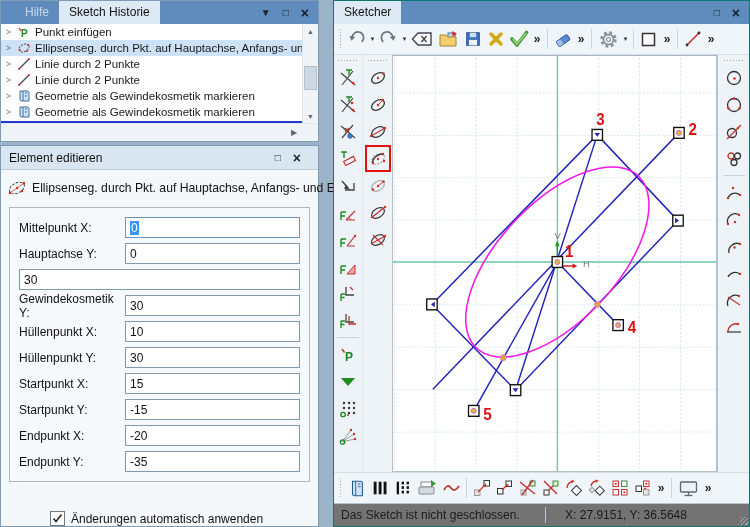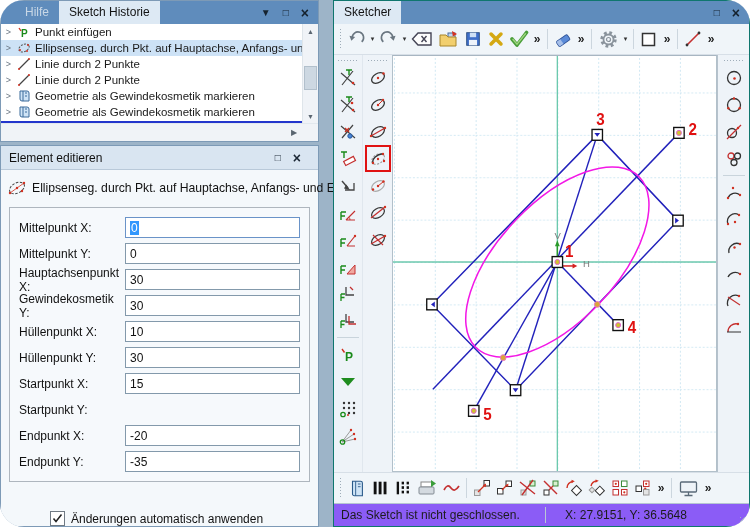--- a/index.html
+++ b/index.html
@@ -1,17 +1,17 @@
 <!DOCTYPE html>
 <html><head>
 <meta charset="utf-8">
 <style>
   html,body{margin:0;padding:0;}
   body{font-family:"Liberation Sans","DejaVu Sans",sans-serif;-webkit-font-smoothing:antialiased;}
-  .app{width:750px;height:527px;background:#9db4c8;display:flex;overflow:hidden;position:relative;border-radius:24px;}
+  .app{width:750px;height:527px;background:#9db4c8;display:flex;overflow:hidden;position:relative;}
   .left-col{width:319px;display:flex;flex-direction:column;}
   .panel{background:#f2f6fa;border:1px solid #7d9ab6;box-sizing:border-box;}
   
   .tabbar{height:23px;background:#5f8cbc;display:flex;align-items:stretch;font-size:12px;position:relative;flex:none;}
   .tab{padding:0 10px;line-height:23px;color:#ccdaе8;color:#c8d7e6;white-space:nowrap;cursor:default;}
   .tab.active{background:#dde9f4;color:#121212;}
   .tb-btns{margin-left:auto;display:flex;align-items:center;gap:12px;padding-right:9px;color:#15222e;}
   .tb-btn{font-size:10px;line-height:1;cursor:default;}
   .tb-btn.close{font-size:14px;font-weight:bold;}
   .ltitle{height:23px;background:#d9e5f1;border-bottom:1px solid #b9c9d9;display:flex;align-items:center;font-size:12px;color:#111;padding:0 8px;flex:none;}
@@ -57,21 +57,21 @@
   .rail1{width:28px;}
   .rail2{width:29px;border-left:1px solid #e0e7ee;}
   .railR{width:31px;border-left:1px solid #b6c2cc;}
   .rhandle{width:20px;height:5px;margin:3px 0 1px 0;background-image:repeating-linear-gradient(90deg,#9fadb9 0 1px,transparent 1px 3px);background-repeat:no-repeat;background-position:center;background-size:100% 1px;}
   .rb{width:26px;height:27px;display:flex;align-items:center;justify-content:center;flex:none;}
   .rb.active{outline:2px solid #e01212;outline-offset:-2px;}
   .rsep{width:22px;height:1px;background:#c9d4dc;margin:3px 0;}
   .canvas-wrap{flex:1;background:#fff;border:1px solid #b2c0ca;border-top-color:#a8b6c2;min-width:0;position:relative;}
   .canvas-wrap svg{display:block;width:100%;height:100%;}
   .sk-bottombar{height:30px;background:#f0f5f9;border-top:1px solid #d7dfe7;display:flex;align-items:center;padding:0 2px;flex:none;}
-  .sk-status{height:22px;background:#8b5cf6;border-top:1px solid #b6c5d2;display:flex;align-items:center;font-size:12px;color:#1c1c1c;padding:0 7px;flex:none;}
+  .sk-status{height:22px;background:#737373;border-top:1px solid #b6c5d2;display:flex;align-items:center;font-size:12px;color:#1c1c1c;padding:0 7px;flex:none;}
   .st-msg{flex:1;}
   .st-div{width:1px;height:16px;background:#b9c7d4;margin-right:10px;}
   .st-coords{width:140px;text-align:center;margin-right:46px;}
   .grip{position:absolute;right:2px;bottom:2px;width:8px;height:8px;background-image:repeating-linear-gradient(135deg,#9fb0bf 0 1px,transparent 1px 3px);}
   svg{display:block;}
 </style>
 </head>
 <body>
 
 <div class="app">
@@ -180,45 +180,45 @@
         <span>Ellipsenseg. durch Pkt. auf Hauptachse, Anfangs- und Endpkt.</span>
       </div>
       <div class="groupbox">
         <div class="frow">
           <span class="flabel">Mittelpunkt X:</span>
           <div class="finput-div">
               <span class="selval">0</span>
             </div>
         </div>
         <div class="frow">
-          <span class="flabel">Mittelpunkt Y:</span>
+          <span class="flabel">Hauptachse Y:</span>
           <input class="finput" value="0" style="">
         </div>
         <div class="frow">
-          <span class="flabel">Hauptachsenpunkt X:</span>
           <input class="finput" value="30" style="">
         </div>
         <div class="frow">
           <span class="flabel">Gewindekosmetik Y:</span>
           <input class="finput" value="30" style="">
         </div>
         <div class="frow">
           <span class="flabel">Hüllenpunkt X:</span>
           <input class="finput" value="10" style="">
         </div>
         <div class="frow">
           <span class="flabel">Hüllenpunkt Y:</span>
           <input class="finput" value="30" style="">
         </div>
         <div class="frow">
           <span class="flabel">Startpunkt X:</span>
           <input class="finput" value="15" style="">
         </div>
         <div class="frow">
           <span class="flabel">Startpunkt Y:</span>
+          <input class="finput" value="-15" style="">
         </div>
         <div class="frow">
           <span class="flabel">Endpunkt X:</span>
           <input class="finput" value="-20" style="">
         </div>
         <div class="frow">
           <span class="flabel">Endpunkt Y:</span>
           <input class="finput" value="-35" style="">
         </div>
       </div>

